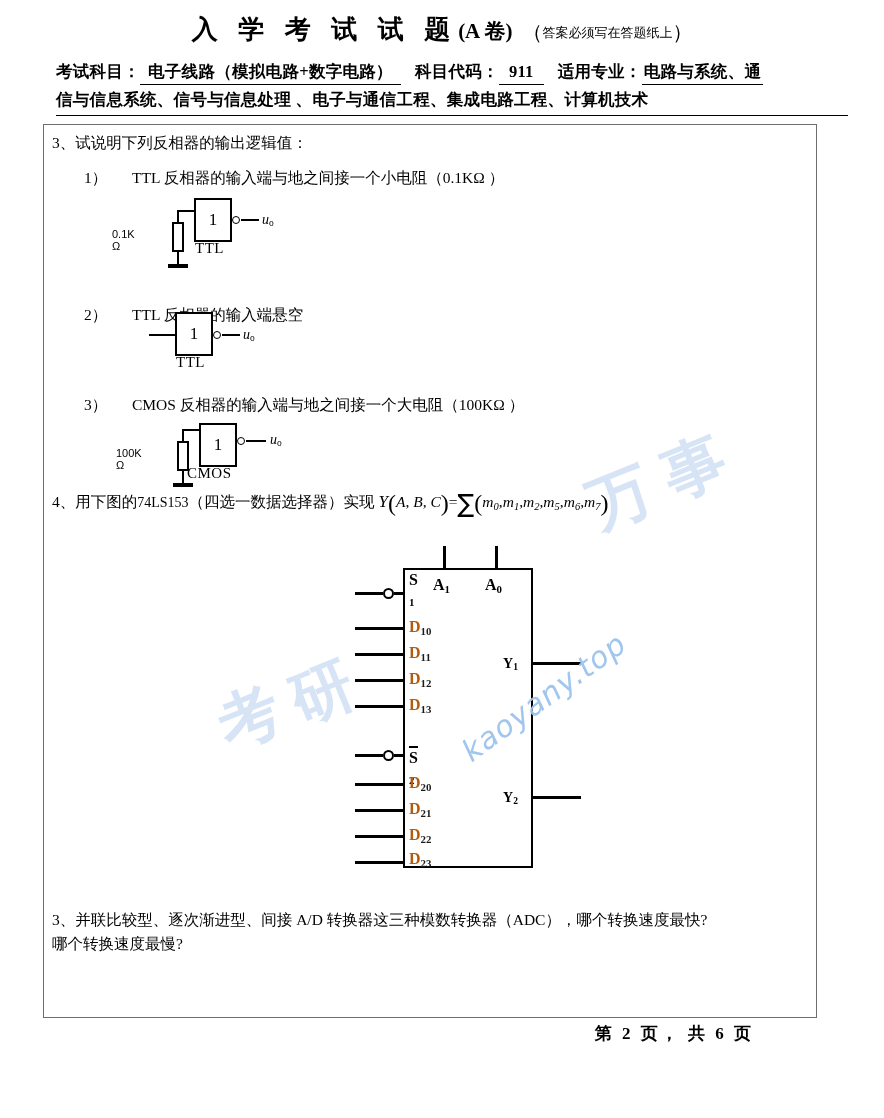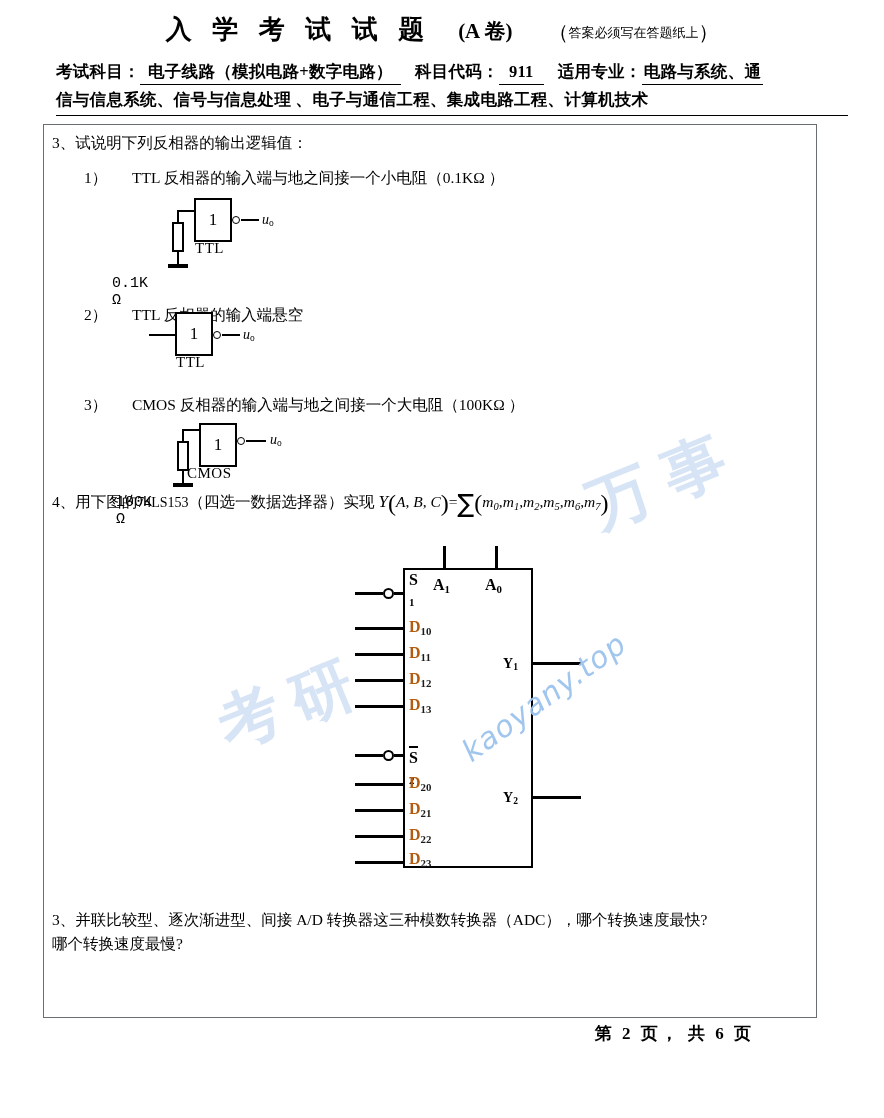--- a/index.html
+++ b/index.html
@@ -14,21 +14,20 @@
     font-family: "Liberation Serif", "DejaVu Serif", serif;
     color: #000;
   }
 
   
   #header { position: absolute; left: 0; top: 0; width: 884px; }
 
   .title-row {
     display: flex; align-items: baseline; justify-content: center;
     margin-top: 12px;
-    gap: 26px;
   }
   .title-main {
     font-size: 26px; font-weight: bold; letter-spacing: 7px;
     font-family: "Liberation Serif", "DejaVu Serif", serif;
   }
   .title-sub {
     font-size: 21px; font-weight: bold; letter-spacing: 0px;
     margin-left: 1px;
   }
   .title-note {
@@ -106,21 +105,21 @@
   .gate-name {
     position: absolute; font-size: 15px; letter-spacing: .5px;
     font-family: "Liberation Serif", serif;
   }
   .uo { position: absolute; font-size: 14px; }
   .uo .i { font-style: italic; }
   .res {
     position: absolute; width: 12px; height: 30px;
     border: 2.2px solid #000; background: #fff;
   }
-  .res-label { position: absolute; font-size: 15px; font-family:Liberation Mono, monospace;margin-top:47px;}
+  .res-label { position: absolute; font-size: 11px; font-family:Liberation Sans, sans-serif;}
   .gnd {
     position: absolute; width: 20px; height: 4px; background: #000;
   }
 
   
   #chip-wrap { position: absolute; left: 0; top: 0; }
   #chip-box {
     position: absolute;
     left: 403px; top: 568px;
     width: 130px; height: 300px;

